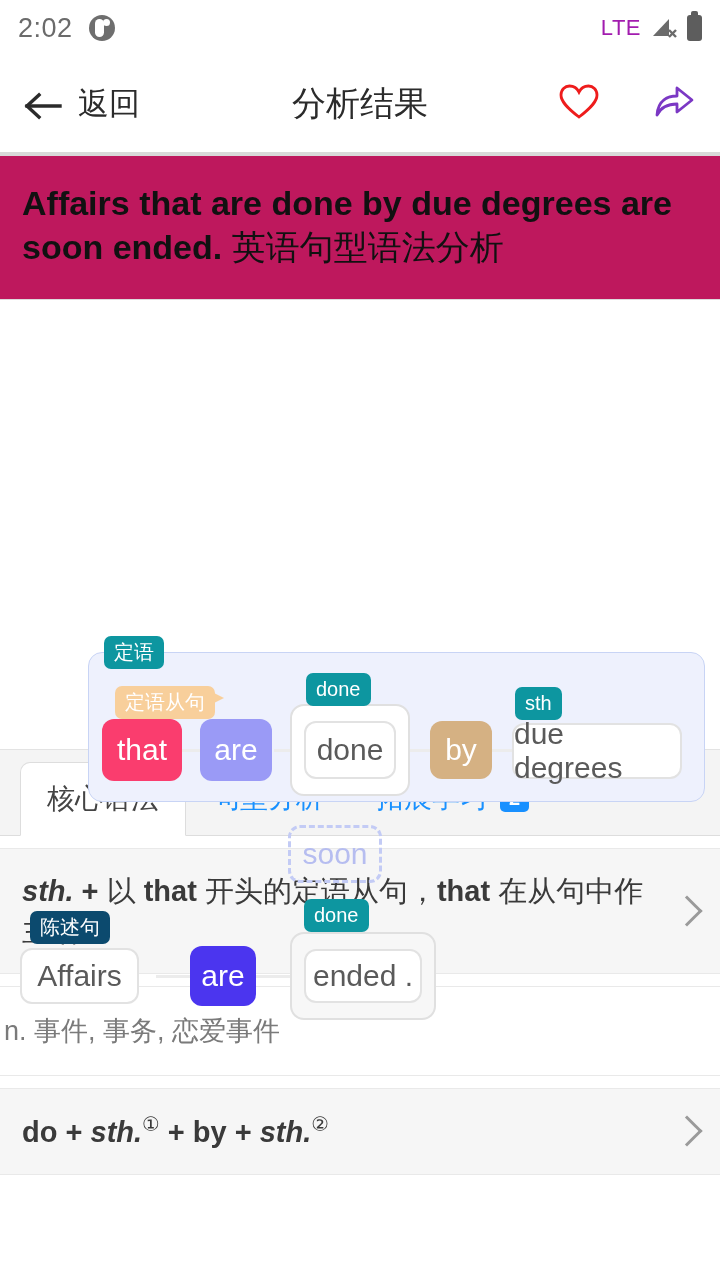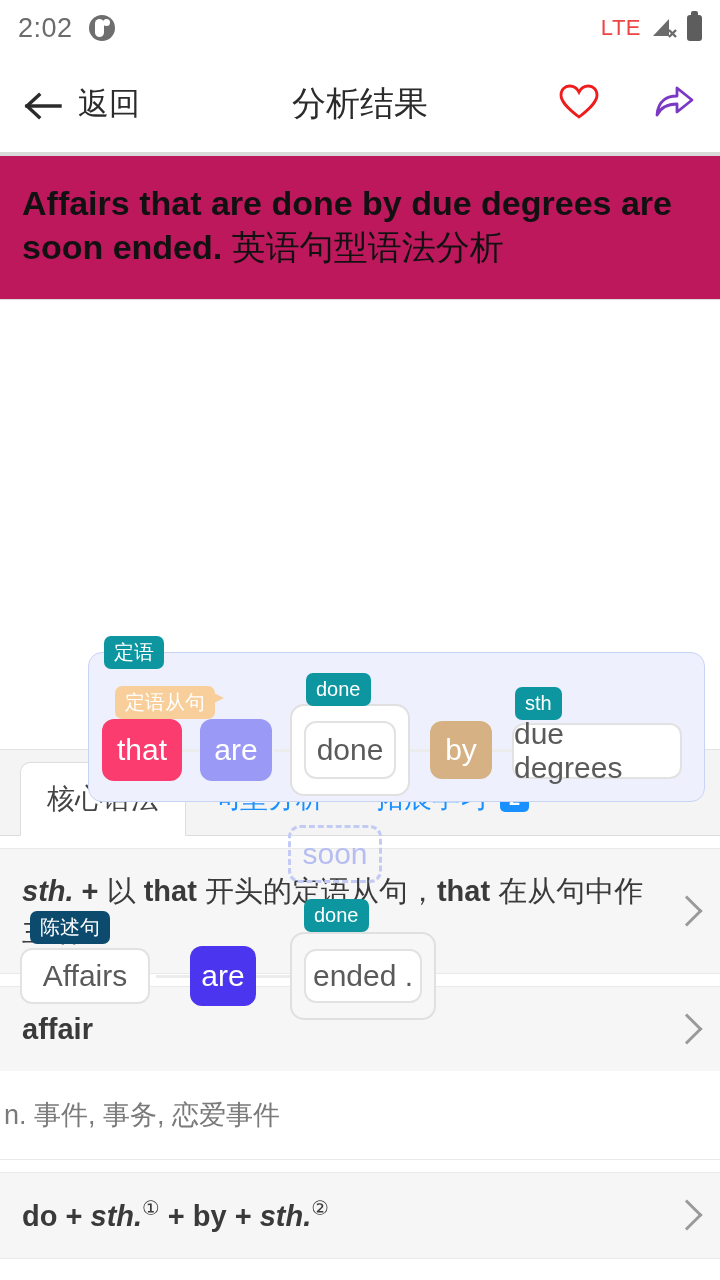--- a/index.html
+++ b/index.html
@@ -25,21 +25,21 @@
   }
   .sb-appicon::before {
     content: ""; position: absolute; left: 6px; top: 4px;
     width: 9px; height: 18px; border-radius: 5px; background: #ffffff;
   }
   .sb-appicon::after {
     content: ""; position: absolute; left: 14px; top: 4px;
     width: 7px; height: 7px; border-radius: 50%; background: #ffffff;
   }
   .sb-right { margin-left: auto; display: flex; align-items: center; gap: 10px; }
-  .sb-lte { font-size: 22px; color: #ef4444; letter-spacing: 0.5px; }
+  .sb-lte { font-size: 22px; color: #a21caf; letter-spacing: 0.5px; }
   .sb-signal { width: 26px; height: 24px; position: relative; }
   .sb-battery { width: 15px; height: 26px; border-radius: 3px; background: #5d5d5d; position: relative; }
   .sb-battery::before {
     content: ""; position: absolute; top: -4px; left: 4px;
     width: 7px; height: 4px; border-radius: 2px 2px 0 0; background: #5d5d5d;
   }
 
   
   .appbar {
     height: 96px;
@@ -292,21 +292,21 @@
 
   <div class="dashed-word" style="left:288px; top:525px; width:94px; height:58px;">soon</div>
 
   <div class="tag tag-blue" style="left:30px; top:611px;">陈述句</div>
 
   <div class="tag tag-teal" style="left:304px; top:599px;">done</div>
 
   <div class="connector" style="left:156px; top:675px; width:36px;"></div>
   <div class="connector" style="left:256px; top:675px; width:36px;"></div>
 
-  <div class="word w-plain" style="left:20px; top:648px; width:130px; height:56px;">Affairs</div>
+  <div class="word w-plain" style="left:20px; top:648px; width:119px; height:56px;">Affairs</div>
   <div class="word w-blue" style="left:190px; top:646px; width:66px; height:60px;">are</div>
 
   <div class="nest nest-grey" style="left:290px; top:632px; width:146px; height:88px;"></div>
   <div class="word w-plain" style="left:304px; top:649px; width:118px; height:54px;">ended .</div>
 </div>
 
 <div class="tabstrip">
   <div class="tab active">
     <span>核心语法</span>
   </div>
@@ -322,24 +322,20 @@
 <div class="cards">
 
   <div class="card">
     <div class="card-head">
       <div class="card-title"><span style="font-weight: bold; font-style: italic;">sth.</span><span style="font-weight: bold;"> + </span><span>以 </span><span style="font-weight: bold;">that</span><span> 开头的定语从句，</span><span style="font-weight: bold;">that</span><span> 在从句中作主语</span></div>
       <span class="chev"></span>
     </div>
   </div>
 
   <div class="card">
-    <div class="card-head">
-      <div class="card-title"><span style="font-weight: bold;">affair</span></div>
-      <span class="chev"></span>
-    </div>
     <div class="card-body">n. 事件, 事务, 恋爱事件</div>
   </div>
 
   <div class="card">
     <div class="card-head">
       <div class="card-title"><span style="font-weight: bold;">do</span><span style="font-weight: bold;"> + </span><span style="font-weight: bold; font-style: italic;">sth.</span><span style="vertical-align: super; font-size: 0.68em;">①</span><span style="font-weight: bold;"> + </span><span style="font-weight: bold;">by</span><span style="font-weight: bold;"> + </span><span style="font-weight: bold; font-style: italic;">sth.</span><span style="vertical-align: super; font-size: 0.68em;">②</span></div>
       <span class="chev"></span>
     </div>
   </div>
 

